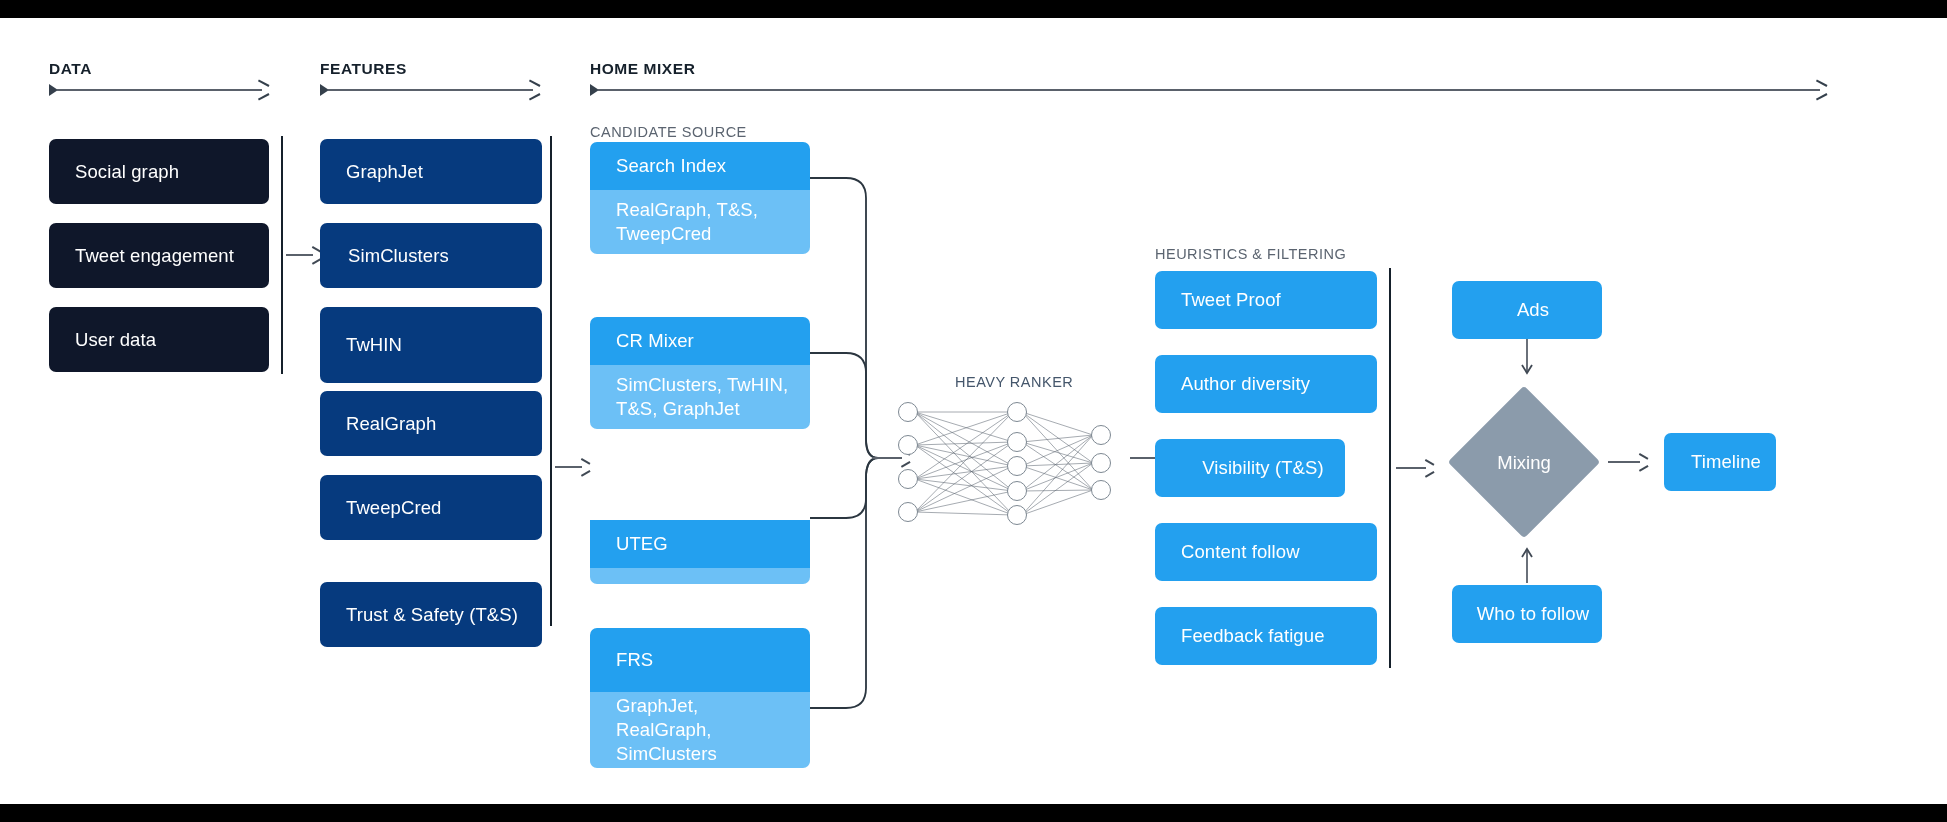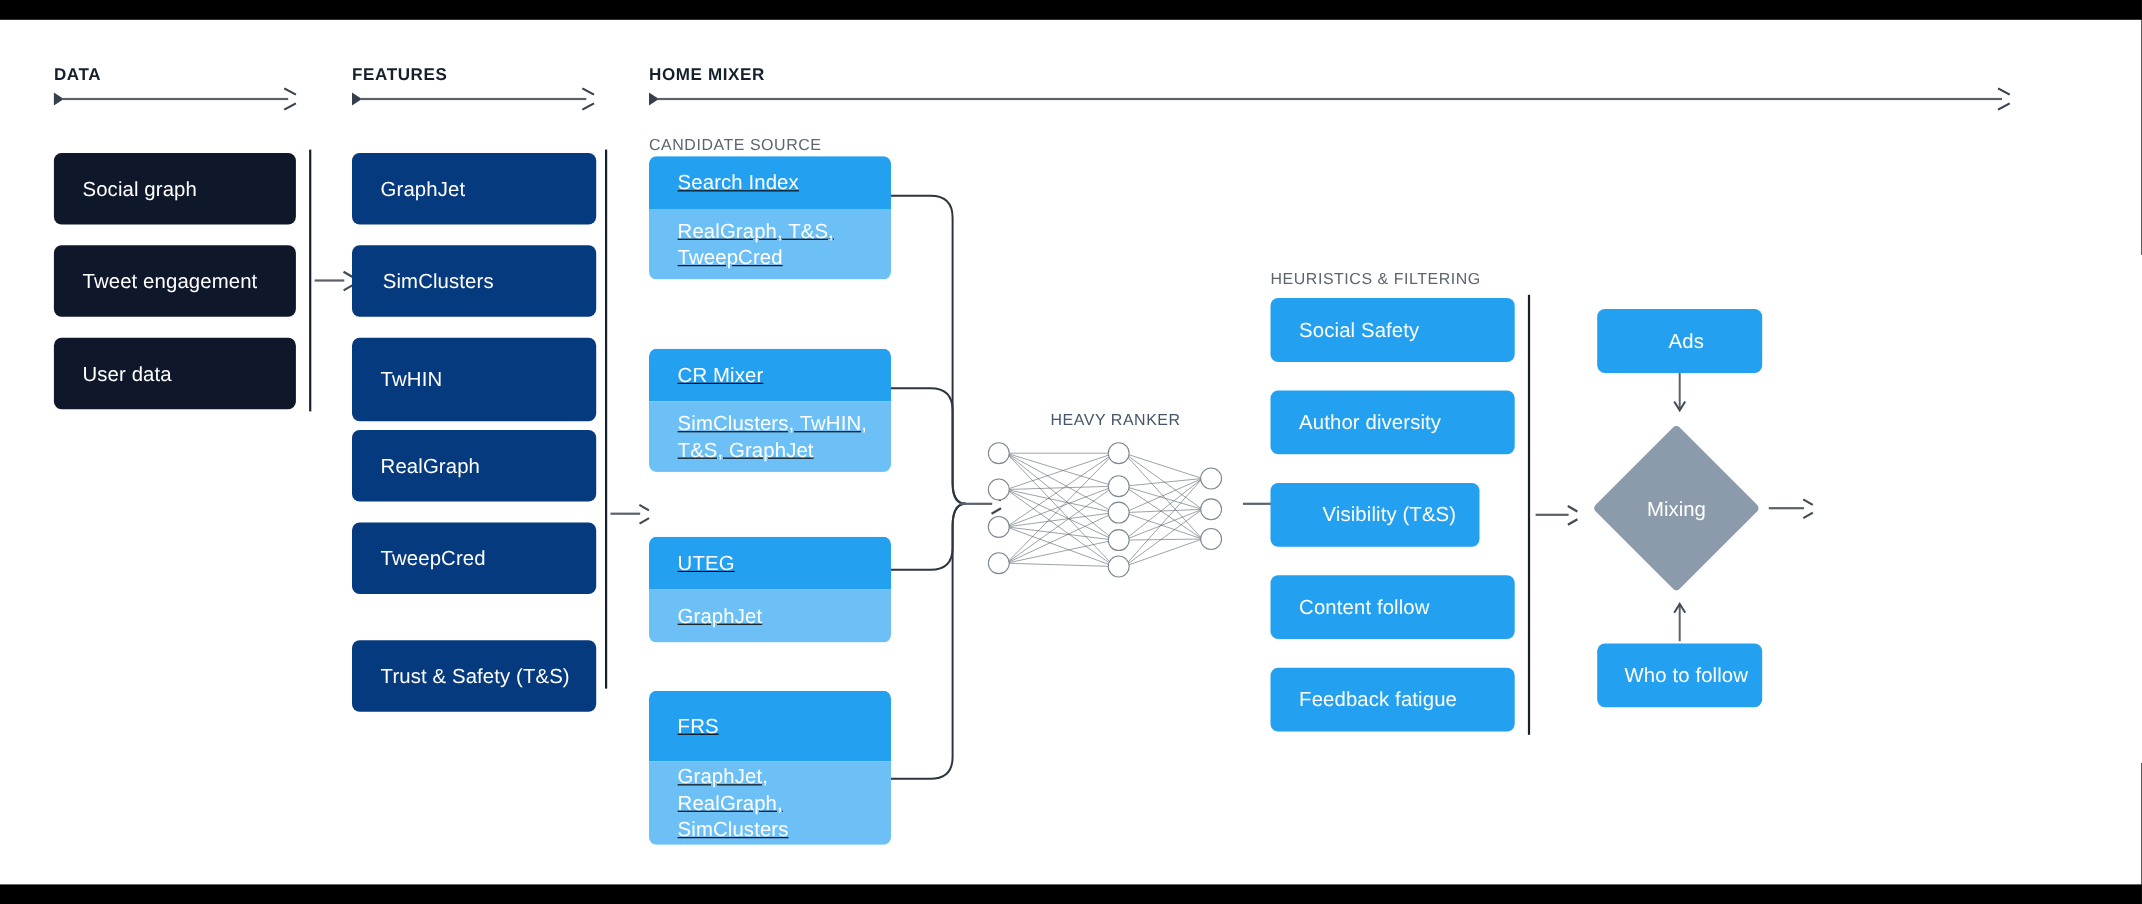--- a/index.html
+++ b/index.html
@@ -79,21 +79,20 @@
   .card.feature{background:#063a7e;}
   .card.heuristic{background:#23a0ef;}
   .card.out{background:#23a0ef;justify-content:center;padding-left:12px;}
 
   
   .cs{
     position:absolute;
     border-radius:7px;
     overflow:hidden;
     box-sizing:border-box;
-    text-decoration:underline;
   }
   .cs .top{
     background:#23a0ef;
     color:#fff;
     display:flex;align-items:center;
     padding-left:26px;
     box-sizing:border-box;
     font-size:18.5px;
     letter-spacing:.1px;
   }
@@ -224,21 +223,21 @@
       <div class="top" style="height:48px;">Search Index</div>
       <div class="bot" style="height:64px;">RealGraph, T&amp;S, TweepCred</div>
     </div>
 
     <div class="cs" style="left:590px;top:299px;width:220px;height:112px;">
       <div class="top" style="height:48px;">CR Mixer</div>
       <div class="bot" style="height:64px;">SimClusters, TwHIN, T&amp;S, GraphJet</div>
     </div>
 
     <div class="cs" style="left:590px;top:470px;width:220px;height:96px;">
-      <div class="top" style="height:48px;">UTEG</div>
+      <div class="top" style="height:48px;margin-top:32px;">UTEG</div>
       <div class="bot" style="height:48px;">GraphJet</div>
     </div>
 
     <div class="cs" style="left:590px;top:610px;width:220px;height:140px;">
       <div class="top" style="height:64px;">FRS</div>
       <div class="bot" style="height:76px;">GraphJet, RealGraph, SimClusters</div>
     </div>
 
     <svg class="abs" style="left:806px;top:130px;width:120px;height:620px;overflow:visible;">
       <g fill="none" stroke="#2b3640" stroke-width="1.8">
@@ -308,21 +307,21 @@
         <circle cx="206" cy="97" r="9.5"></circle>
       </g>
     </svg>
 
     <div class="mini-arrow" style="left:1130px;top:434px;width:40px;">
       <div class="shaft" style="width:30px;"></div>
       <div class="head" style="left:28px;"></div>
     </div>
 
     <div class="card heuristic" style="left:1155px;top:253px;width:222px;height:58px;">
-      <span>Social Safety</span>
+      <span>Tweet Proof</span>
     </div>
     <div class="card heuristic" style="left:1155px;top:337px;width:222px;height:58px;">
       <span>Author diversity</span>
     </div>
     <div class="card heuristic" style="left:1155px;top:421px;width:190px;height:58px;justify-content:center;">
       <span>Visibility (T&amp;S)</span>
     </div>
     <div class="card heuristic" style="left:1155px;top:505px;width:222px;height:58px;">
       <span>Content follow</span>
     </div>
@@ -355,15 +354,18 @@
 
     <div class="card out" style="left:1452px;top:567px;width:150px;height:58px;">
       <span>Who to follow</span>
     </div>
 
     <div class="mini-arrow" style="left:1608px;top:438px;width:42px;">
       <div class="shaft" style="width:32px;"></div>
       <div class="head" style="left:30px;"></div>
     </div>
 
+    <div class="card out" style="left:1664px;top:415px;width:112px;height:58px;">
+      <span>Timeline</span>
+    </div>
 
   </div>
 </div>
 
 </body></html>

